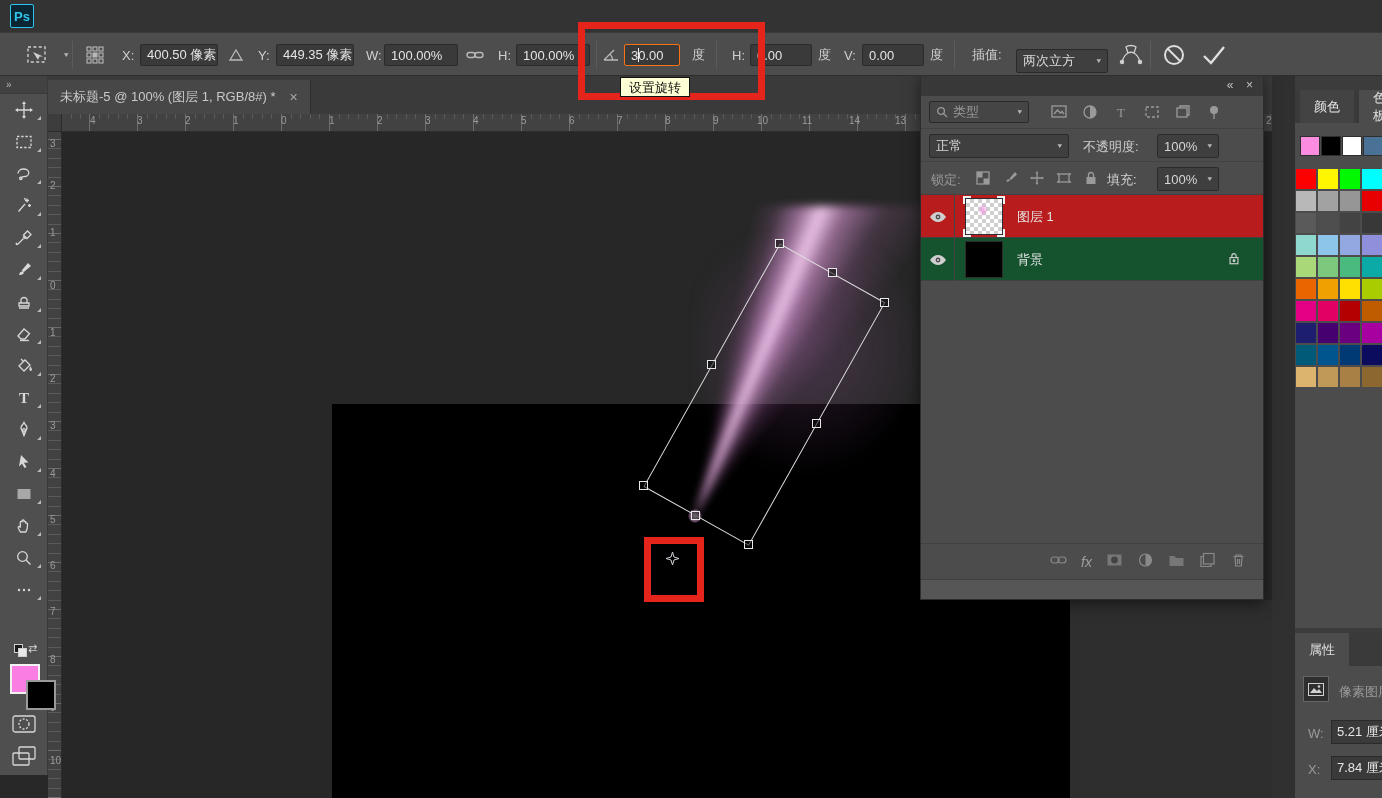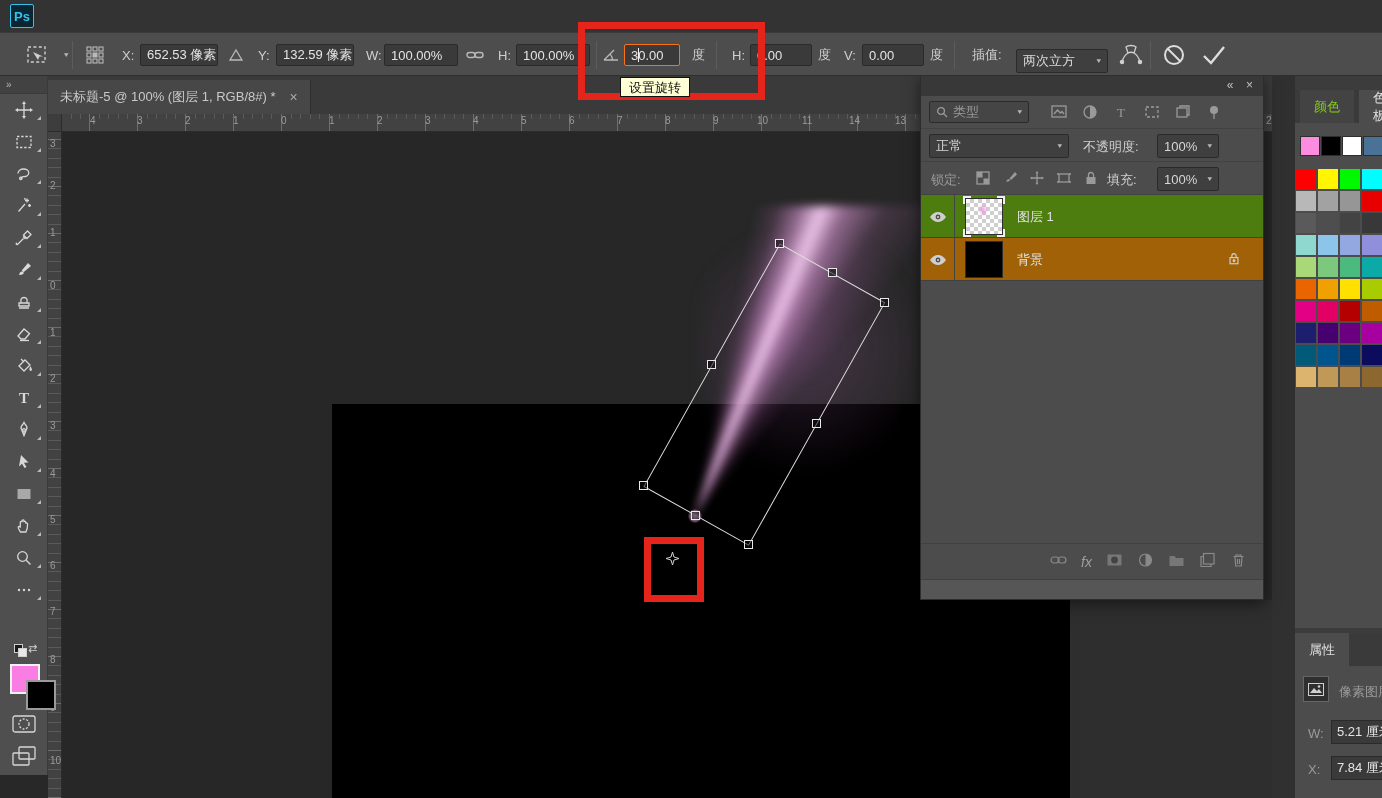--- a/index.html
+++ b/index.html
@@ -118,42 +118,42 @@
   .lp-filter-dd .ob-dd { height:22px; color:#9a9a9a; width:100px; background:#454545; }
   .ficon { position:absolute; top:5px; width:24px; height:22px; display:flex; align-items:center;
     justify-content:center; color:#9a9a9a; }
   .ficon svg { stroke:#9a9a9a; fill:none; stroke-width:1.3; }
   .blend-dd { position:absolute; left:8px; top:5px; width:140px; }
   .blend-dd .ob-dd { width:140px; }
   .pct-dd { position:absolute; top:5px; width:62px; }
   .pct-dd .ob-dd { width:62px; }
   .lbl { position:absolute; top:9px; font-size:13px; color:#cfcfcf; }
   .lbl.dim { color:#9a9a9a; }
-  .layer-row { position:relative; height:43px; border-bottom:1px solid #414141; background:#a16207; }
-  .layer-row.selected { background:#4d7c0f; }
+  .layer-row { position:relative; height:43px; border-bottom:1px solid #414141; background:#14532d; }
+  .layer-row.selected { background:#b91c1c; }
   .eye-cell { position:absolute; left:0; top:0; width:34px; height:43px; border-right:1px solid #444;
     display:flex; align-items:center; justify-content:center; }
   .thumb { position:absolute; left:44px; top:3px; width:38px; height:37px; border:1px solid #2e2e2e; }
   .thumb.checker { background:
       conic-gradient(#cfcfcf 90deg, #fff 90deg 180deg, #cfcfcf 180deg 270deg, #fff 270deg) 0 0/8px 8px; }
   .thumb.checker::after { content:""; position:absolute; left:12px; top:4px; width:10px; height:14px;
     background:radial-gradient(rgba(240,140,225,.8), transparent 70%); }
   .thumb .selmark { position:absolute; width:8px; height:8px; border:2px solid #f0f0f0; }
   .layer-name { position:absolute; left:96px; top:13px; font-size:13px; color:#e2e2e2; }
   .layer-lock { position:absolute; right:22px; top:13px; }
   .lp-bottom { position:absolute; left:0; bottom:20px; width:100%; height:36px; border-top:1px solid #414141;
     display:flex; align-items:center; justify-content:flex-end; gap:14px; padding-right:16px; }
   .lp-bottom svg, .lp-bottom span { opacity:.75; }
   .lp-footer { position:absolute; left:0; bottom:0; width:100%; height:20px; background:#565656;
     border-top:1px solid #404040; }
 
   .right-col { position:absolute; left:1295px; top:76px; width:87px; height:722px; background:#3c3c3c; z-index:11; }
   .rp-tabs { position:relative; height:33px; background:#3a3a3a; margin-top:14px; }
   .rp-tab { position:absolute; top:0; height:33px; padding:0 14px; font-size:13px; display:flex; align-items:center; }
-  .rp-tab.inactive { background:#434343; color:#84cc16; }
+  .rp-tab.inactive { background:#434343; color:#e5e5e5; }
   .rp-tab.active { background:#4c4c4c; color:#e0e0e0; }
   .swatch-body { position:relative; background:#4c4c4c; height:505px; }
   .sw { position:absolute; width:20px; height:20px; }
   .sw.recent { border:1px solid #2e2e2e; }
 
   .props-body { position:relative; background:#4c4c4c; height:158px; }
   .ptype-icon { position:absolute; left:8px; top:10px; width:26px; height:26px; background:#2f2f2f;
     border:1px solid #666; display:flex; align-items:center; justify-content:center; }
   .ptype-label { position:absolute; left:44px; top:17px; color:#9a9a9a; font-size:13px; white-space:nowrap; }
   .prow-label { position:absolute; left:13px; font-size:13px; color:#9a9a9a; }
@@ -262,30 +262,30 @@
       <rect x="3" y="9" width="4" height="4"></rect>
         <rect x="9" y="9" width="4" height="4" fill="#b9b9b9"></rect>
         <rect x="15" y="9" width="4" height="4"></rect>
       <rect x="3" y="15" width="4" height="4"></rect>
         <rect x="9" y="15" width="4" height="4"></rect>
         <rect x="15" y="15" width="4" height="4"></rect>
     </svg>
   </div>
   <div class="ob ob-label" style="left:122px">X:</div>
   <div class="ob" style="left:140px;top:11px;height:22px">
-      <div class="ob-field" style="width:78px;overflow:hidden;white-space:nowrap">652.53 像素</div>
+      <div class="ob-field" style="width:78px;overflow:hidden;white-space:nowrap">400.50 像素</div>
     </div>
   <div class="ob icon-btn" style="left:228px">
     <svg width="16" height="14" viewBox="0 0 16 14">
         <path d="M8 2 L14 12 L2 12 Z" fill="none" stroke="#b9b9b9" stroke-width="1.3"></path>
       </svg>
   </div>
   <div class="ob ob-label" style="left:258px">Y:</div>
   <div class="ob" style="left:276px;top:11px;height:22px">
-      <div class="ob-field" style="width:78px;overflow:hidden;white-space:nowrap">132.59 像素</div>
+      <div class="ob-field" style="width:78px;overflow:hidden;white-space:nowrap">449.35 像素</div>
     </div>
   <div class="ob ob-label" style="left:366px">W:</div>
   <div class="ob" style="left:384px;top:11px;height:22px">
       <div class="ob-field" style="width:74px">100.00%</div>
     </div>
   <div class="ob icon-btn" style="left:466px">
     <svg width="18" height="12" viewBox="0 0 18 12" fill="none" stroke="#b9b9b9" stroke-width="1.4">
       <rect x="1" y="3.5" width="8" height="5" rx="2.5"></rect>
         <rect x="9" y="3.5" width="8" height="5" rx="2.5"></rect>
     </svg>

